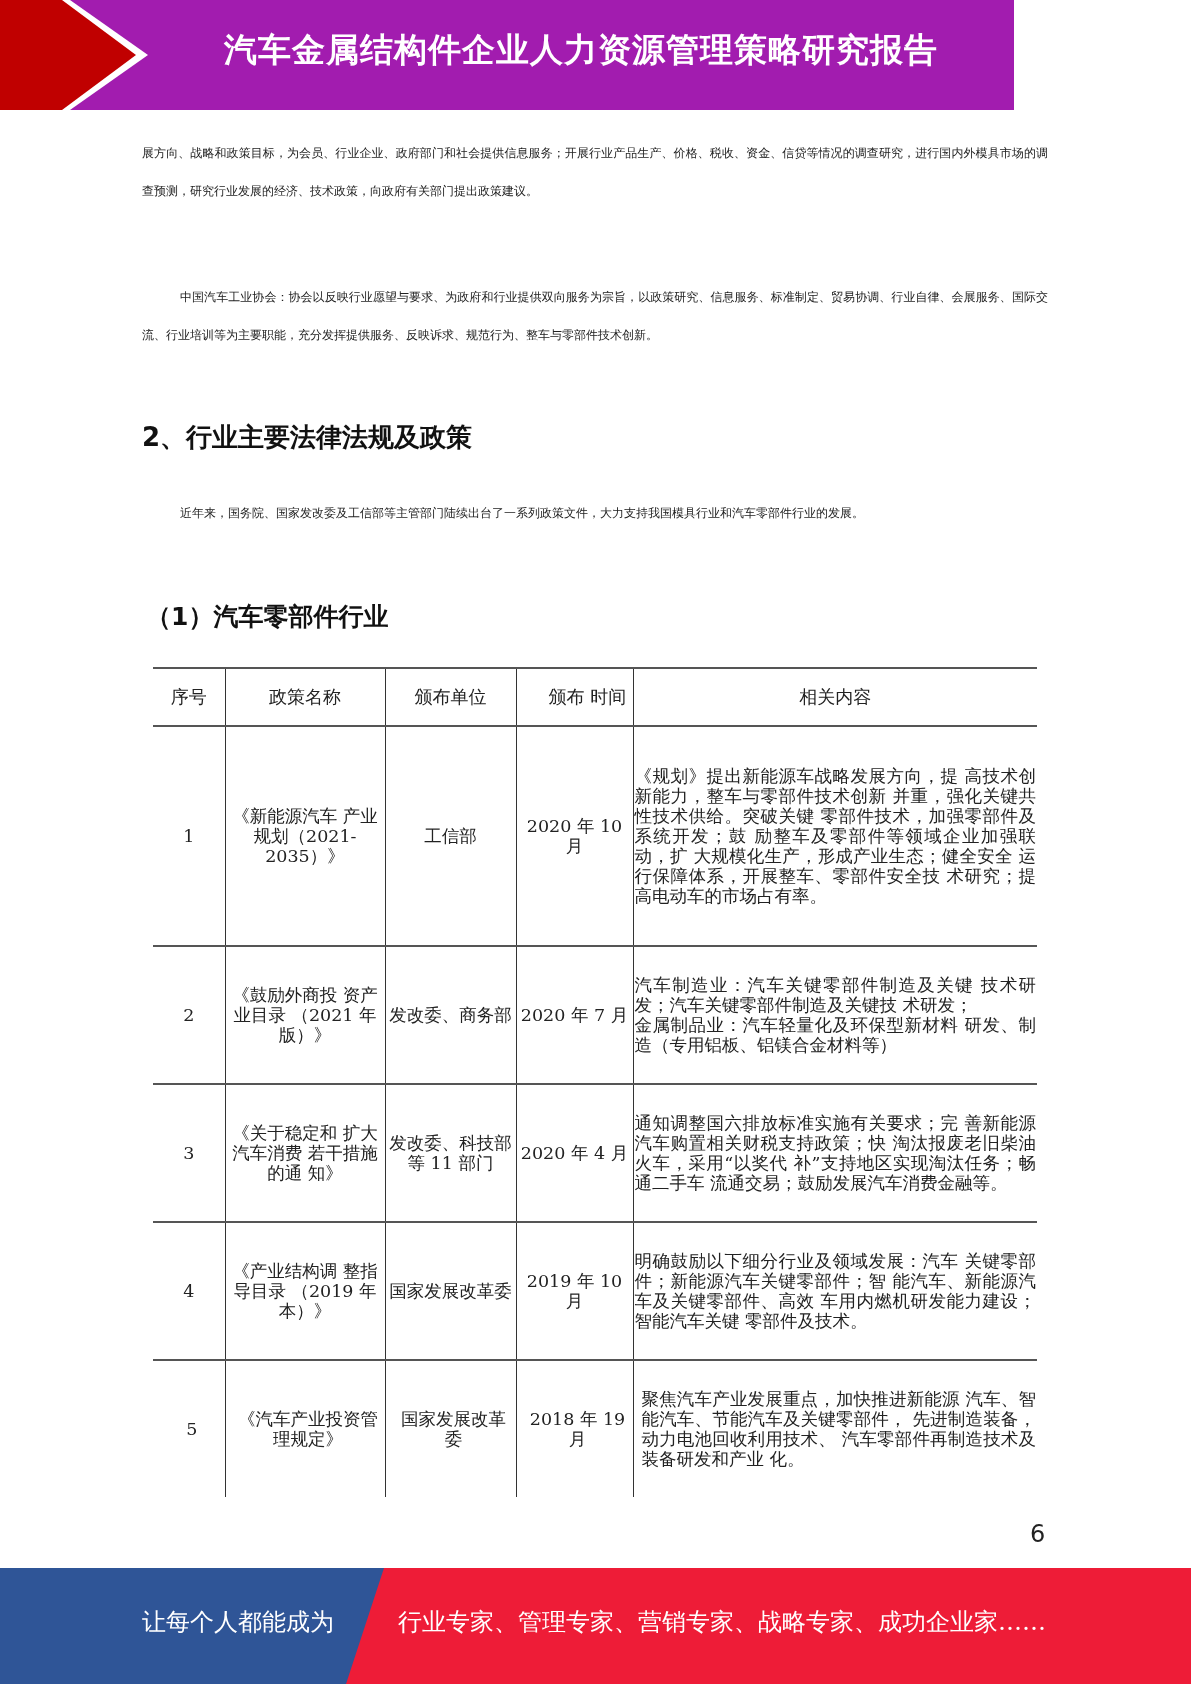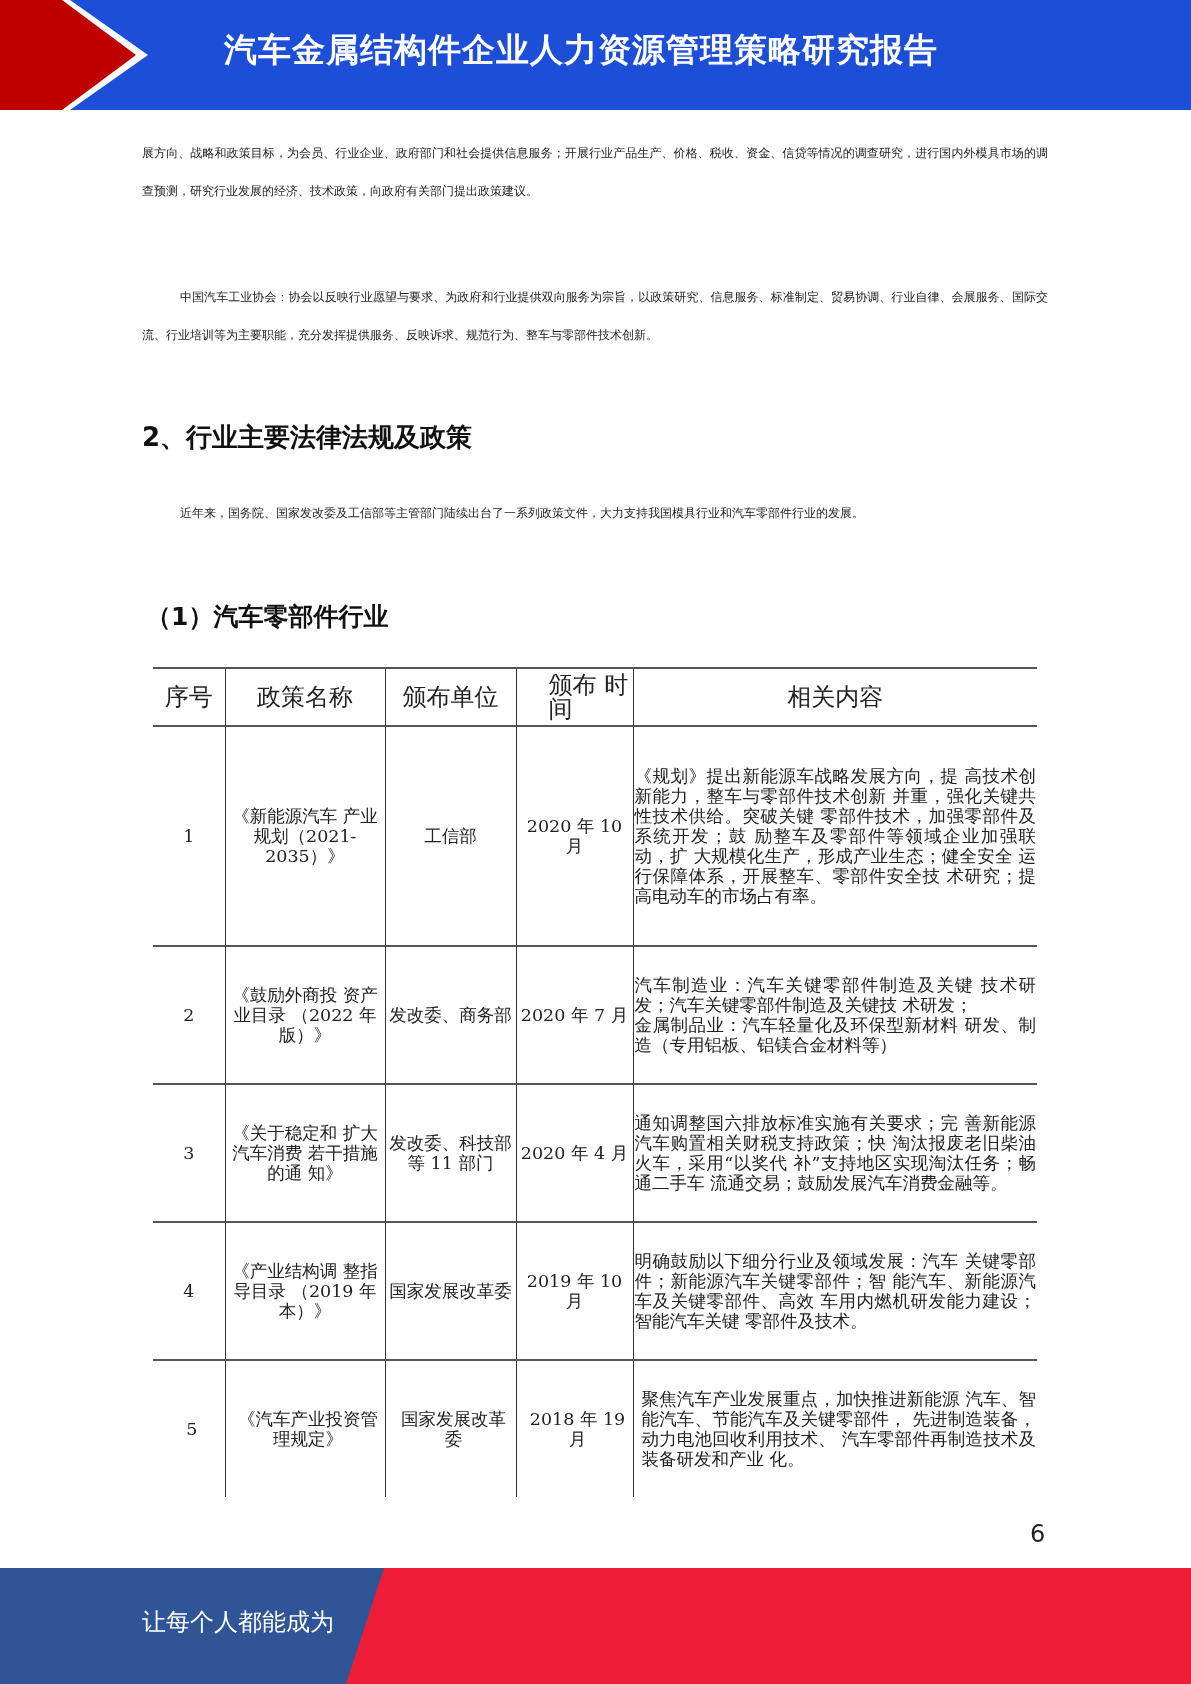--- a/index.html
+++ b/index.html
@@ -4,22 +4,22 @@
 <style>
   html, body { margin: 0; padding: 0; }
   body {
     width: 1191px; height: 1684px; position: relative; overflow: hidden;
     background: #ffffff;
     font-family: "DejaVu Serif", "Liberation Serif", serif;
     color: #222;
   }
   
   .header {
-    position: absolute; left: 0; top: 0; width: 1191px; height: 110px;
-    background: #1d4ed8;
+    position: absolute; left: 0; top: 0; width: 1014px; height: 110px;
+    background: #a21caf;
   }
   .header svg.arrow { position: absolute; left: 0; top: 0; }
   .header .title {
     position: absolute; left: 224px; top: 28px;
     font-family: "DejaVu Sans", "Liberation Sans", sans-serif;
     font-weight: bold; font-size: 33px; color: #ffffff; letter-spacing: 1px;
     white-space: nowrap;
   }
   
   .para {
@@ -52,21 +52,21 @@
   table.policy th, table.policy td {
     border-top: 2px solid #555; border-bottom: 2px solid #555;
     border-left: 1px solid #333; border-right: 1px solid #333;
     padding: 0 2px; vertical-align: middle;
   }
   table.policy th:first-child, table.policy td:first-child { border-left: none; }
   table.policy th:last-child, table.policy td:last-child { border-right: none; }
   table.policy tr:last-child td { border-bottom: none; padding-left: 8px; }
   table.policy th {
     font-family: "DejaVu Sans", "Liberation Sans", sans-serif;
-    font-weight: normal; font-size: 24px; height: 56px; text-align: center;
+    font-weight: normal; font-size: 18px; height: 56px; text-align: center;
   }
   table.policy th.time { text-align: left; padding-left: 32px; line-height: 24px; margin-top: 40px; }
   table.policy td { text-align: center; line-height: 20px; }
   table.policy td.content { text-align: justify; padding: 0 1px; }
   tr.r1 td { height: 218px; }
   tr.r2 td { height: 136px; }
   tr.r3 td { height: 136px; }
   tr.r4 td { height: 136px; }
   tr.r5 td { height: 136px; }
   
@@ -127,21 +127,21 @@
   <tbody>
     <tr class="r1">
       <td>1</td>
       <td>《新能源汽车 产业规划（2021-2035）》</td>
       <td>工信部</td>
       <td>2020 年 10 月</td>
       <td class="content">《规划》提出新能源车战略发展方向，提 高技术创新能力，整车与零部件技术创新 并重，强化关键共性技术供给。突破关键 零部件技术，加强零部件及系统开发；鼓 励整车及零部件等领域企业加强联动，扩 大规模化生产，形成产业生态；健全安全 运行保障体系，开展整车、零部件安全技 术研究；提高电动车的市场占有率。</td>
     </tr>
     <tr class="r2">
       <td>2</td>
-      <td>《鼓励外商投 资产业目录 （2022 年版）》</td>
+      <td>《鼓励外商投 资产业目录 （2021 年版）》</td>
       <td>发改委、商务部</td>
       <td>2020 年 7 月</td>
       <td class="content">
         <div>汽车制造业：汽车关键零部件制造及关键 技术研发；汽车关键零部件制造及关键技 术研发；</div>
         <div>金属制品业：汽车轻量化及环保型新材料 研发、制造（专用铝板、铝镁合金材料等）</div>
       </td>
     </tr>
     <tr class="r3">
       <td>3</td>
       <td>《关于稳定和 扩大汽车消费 若干措施的通 知》</td>
@@ -167,13 +167,14 @@
 </table>
 
 <div class="page-number">6</div>
 
 <div class="footer">
   <svg width="1191" height="116" viewBox="0 0 1191 116">
     <rect x="0" y="0" width="1191" height="116" fill="#2f5597"></rect>
     <polygon points="384,0 1191,0 1191,116 346,116" fill="#ee1c37"></polygon>
   </svg>
   <div class="left-text">让每个人都能成为</div>
+  <div class="right-text">行业专家、管理专家、营销专家、战略专家、成功企业家……</div>
 </div>
 
 </body></html>

